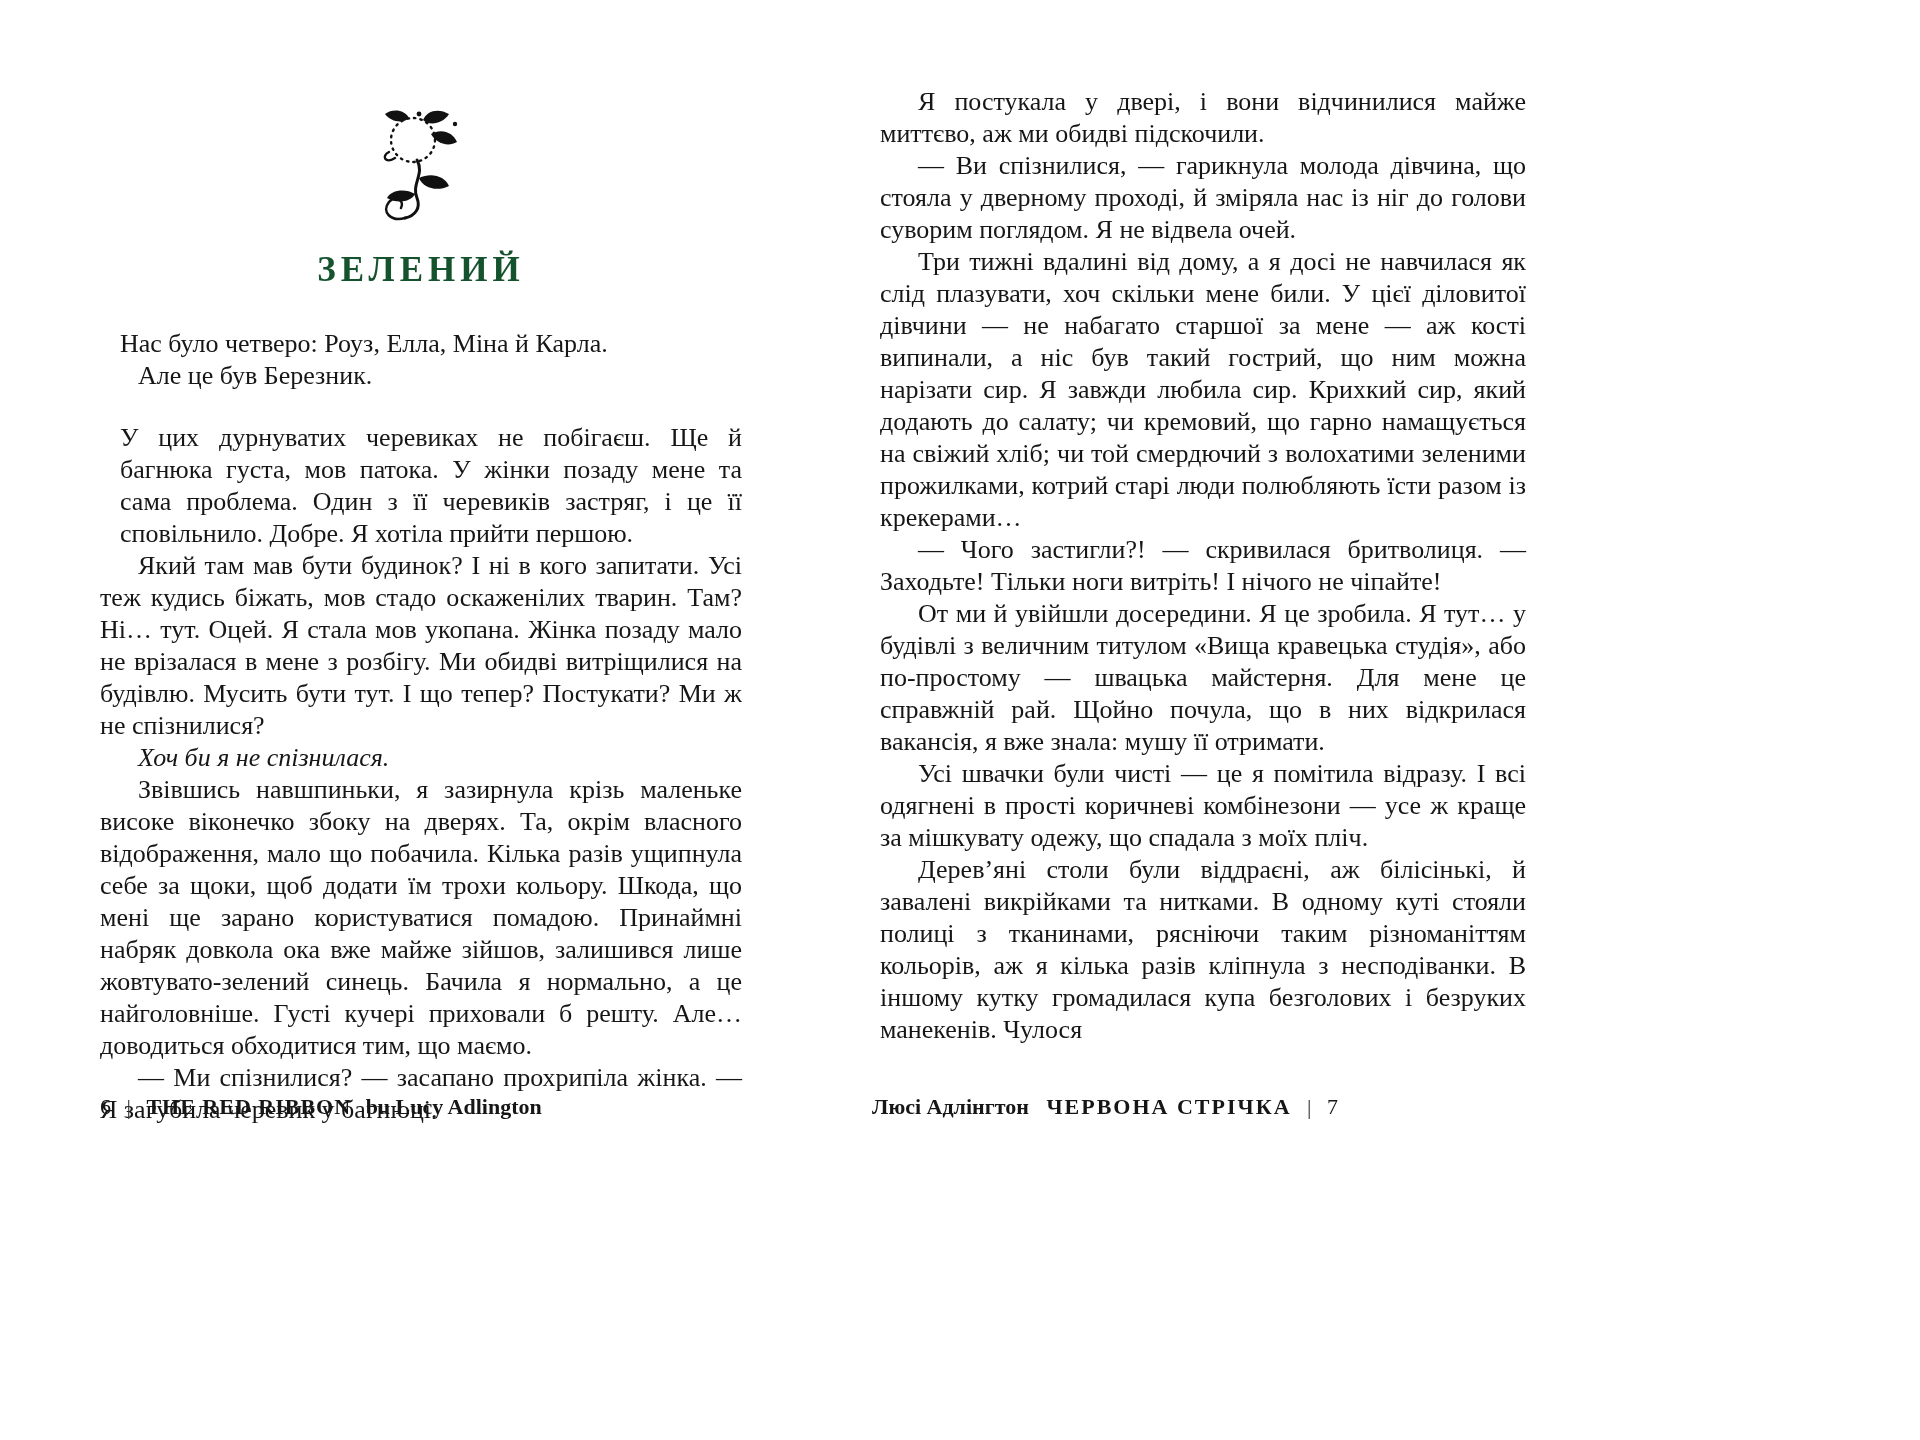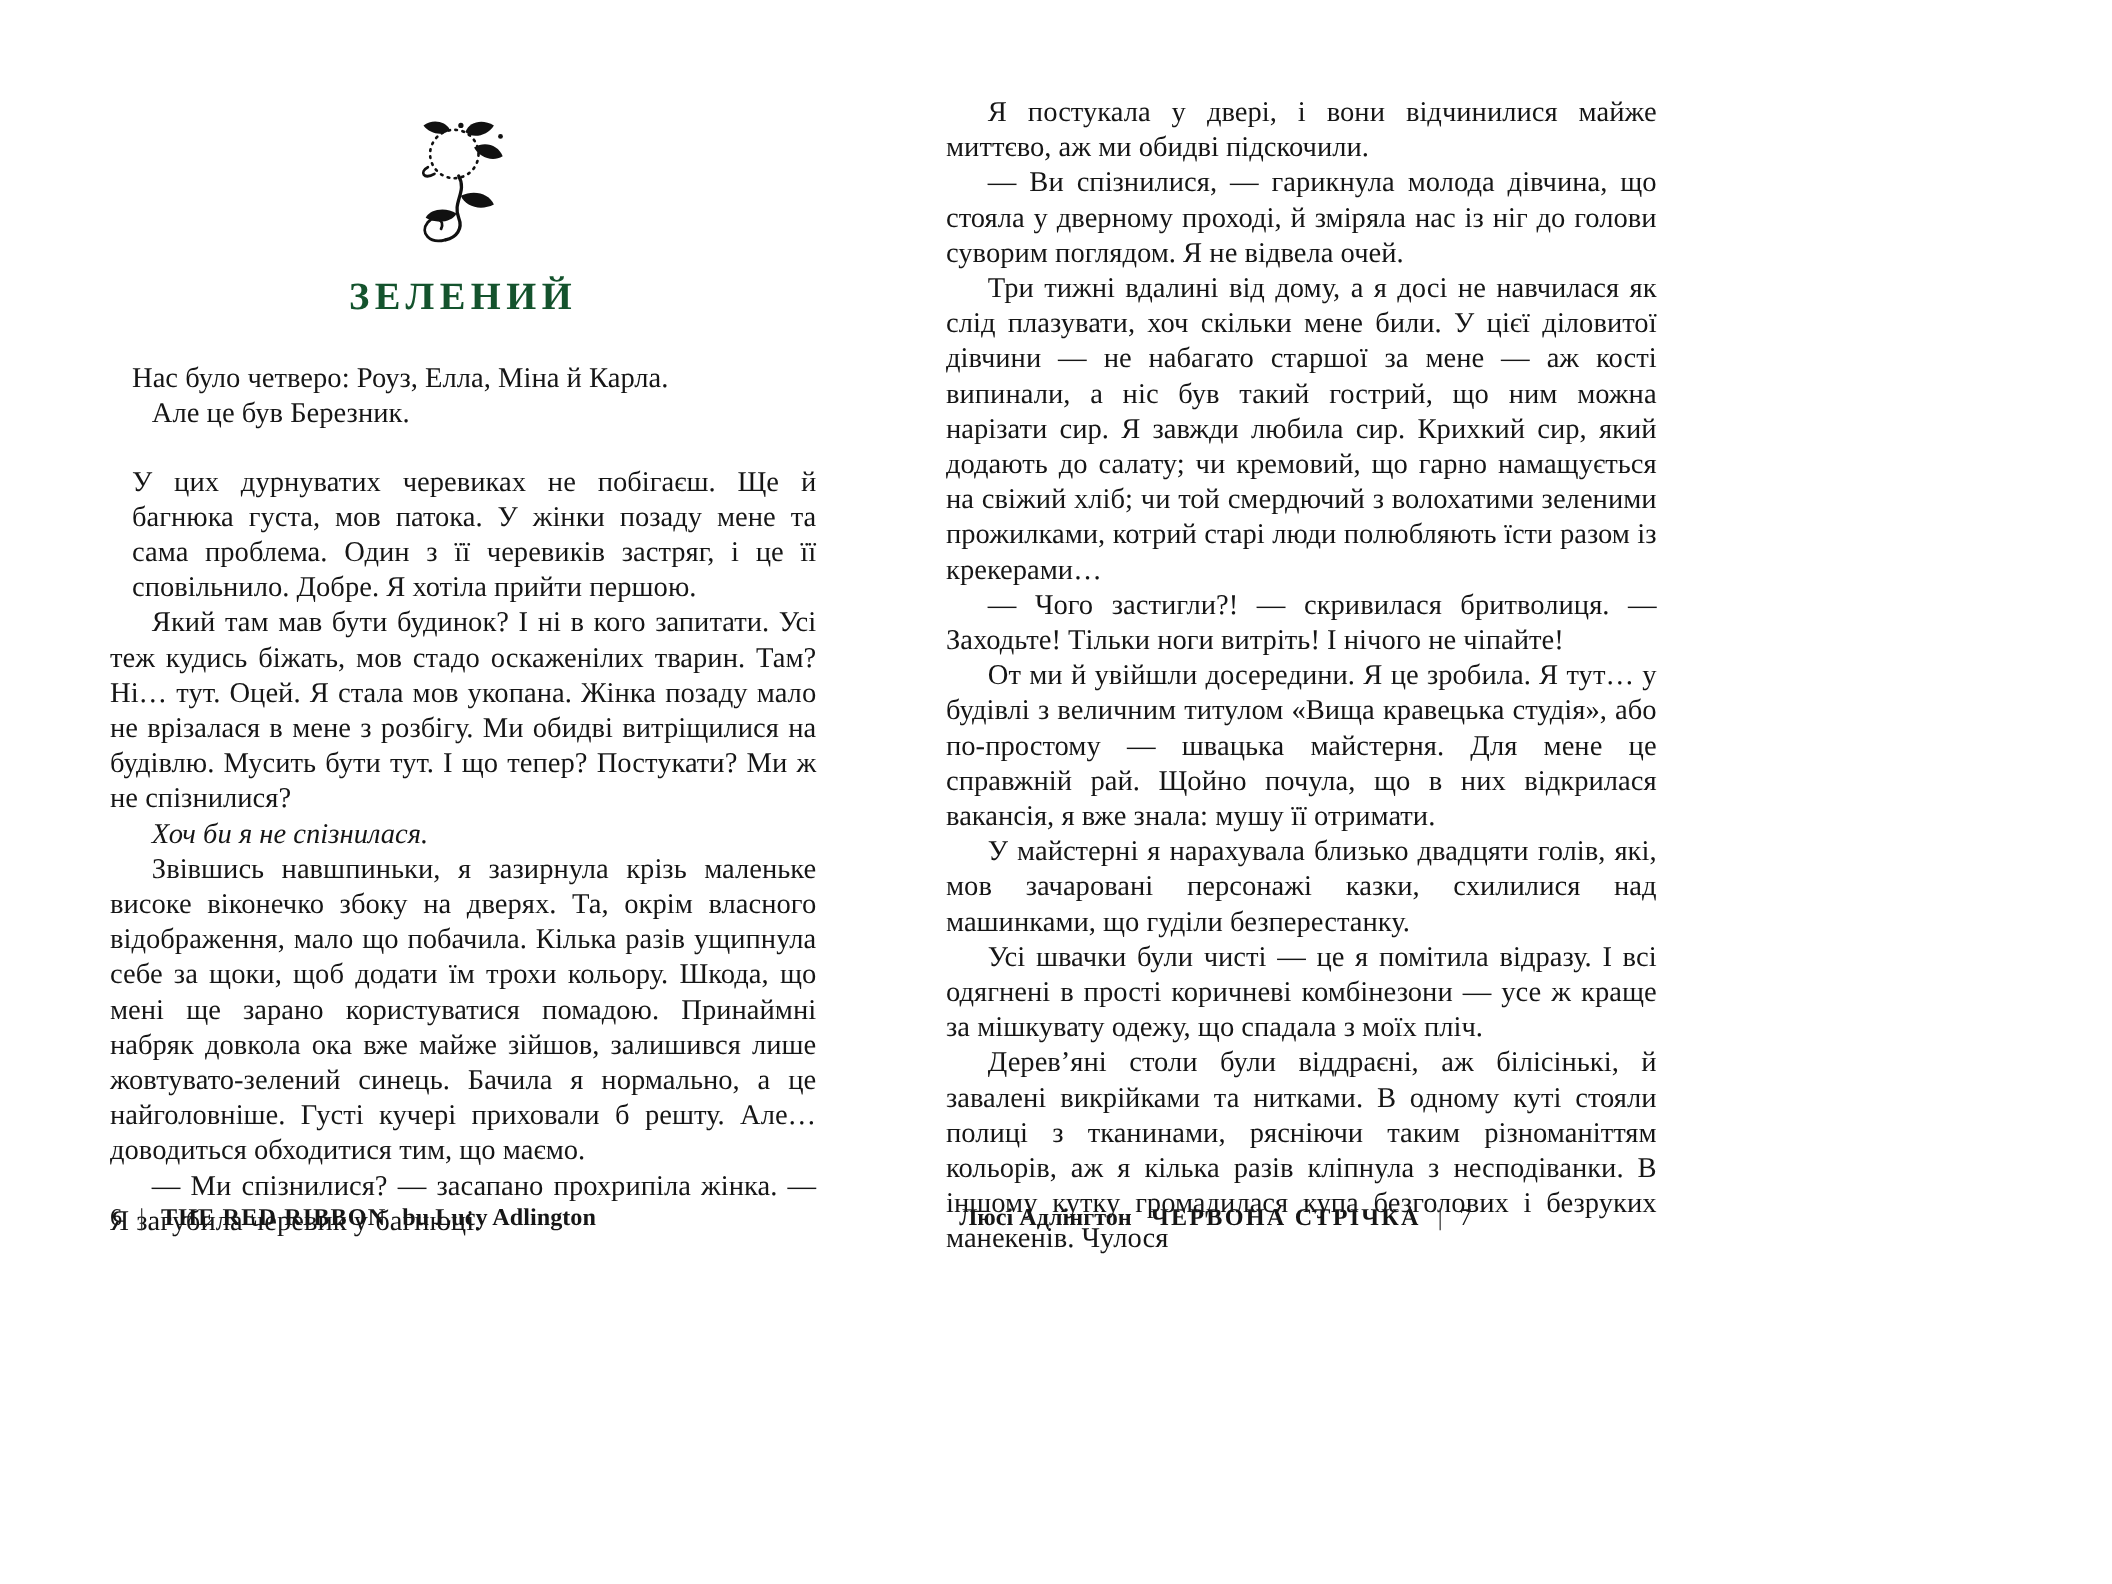--- a/index.html
+++ b/index.html
@@ -14,21 +14,21 @@
     overflow: hidden;
     font-family: "Liberation Serif", "DejaVu Serif", serif;
     color: #161616;
   }
 
   .page {
     position: absolute;
     top: 0;
   }
   .page-left  { left: 100px; width: 642px; }
-  .page-right { left: 860px; width: 646px; }
+  .page-right { left: 880px; width: 646px; }
 
   
   .ornament-wrap {
     margin-top: 110px;
     text-align: center;
     height: 116px;
   }
 
   
   .chapter-title {
@@ -135,21 +135,20 @@
   </div>
 </div>
 
 <div class="page page-right">
   <div class="body-text">
     <p>Я постукала у двері, і вони відчинилися майже миттєво, аж ми обидві підскочили.</p>
     <p>— Ви спізнилися, — гарикнула молода дівчина, що стояла у дверному проході, й зміряла нас із ніг до голови суворим поглядом. Я не відвела очей.</p>
     <p>Три тижні вдалині від дому, а я досі не навчилася як слід плазувати, хоч скільки мене били. У цієї діловитої дівчини — не набагато старшої за мене — аж кості випинали, а ніс був такий гострий, що ним можна нарізати сир. Я завжди любила сир. Крихкий сир, який додають до салату; чи кремовий, що гарно намащується на свіжий хліб; чи той смердючий з волохатими зеленими прожилками, котрий старі люди полюбляють їсти разом із крекерами…</p>
     <p>— Чого застигли?! — скривилася бритволиця. — Заходьте! Тільки ноги витріть! І нічого не чіпайте!</p>
     <p>От ми й увійшли досередини. Я це зробила. Я тут… у будівлі з величним титулом «Вища кравецька студія», або по-простому — швацька майстерня. Для мене це справжній рай. Щойно почула, що в них відкрилася вакансія, я вже знала: мушу її отримати.</p>
-    <p>У майстерні я нарахувала близько двадцяти голів, які, мов зачаровані персонажі казки, схилилися над машинками, що гуділи безперестанку.</p>
     <p>Усі швачки були чисті — це я помітила відразу. І всі одягнені в прості коричневі комбінезони — усе ж краще за мішкувату одежу, що спадала з моїх пліч.</p>
     <p>Дерев’яні столи були віддраєні, аж білісінькі, й завалені викрійками та нитками. В одному куті стояли полиці з тканинами, рясніючи таким різноманіттям кольорів, аж я кілька разів кліпнула з несподіванки. В іншому кутку громадилася купа безголових і безруких манекенів. Чулося</p>
   </div>
 </div>
 
 <div class="footer footer-left">
   <span class="pagenum">6</span>
   <span class="sep">|</span>
   <span class="series">THE RED RIBBON</span>
   <span class="byline">bu Lucy Adlington</span>

